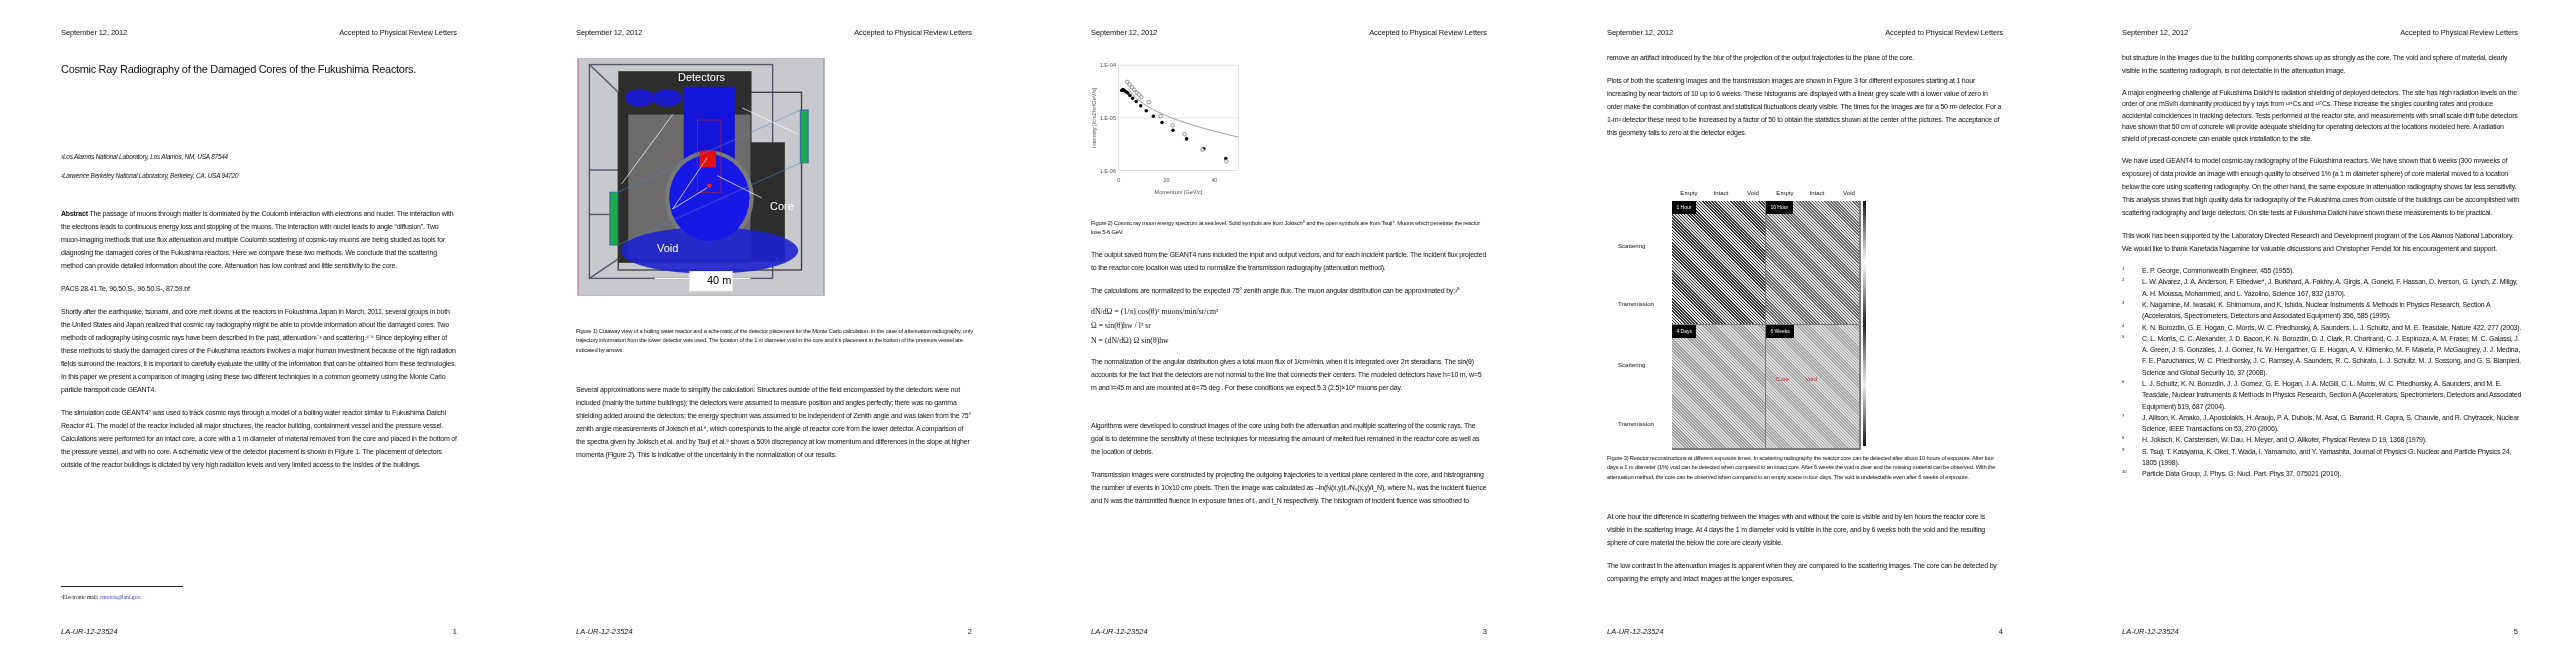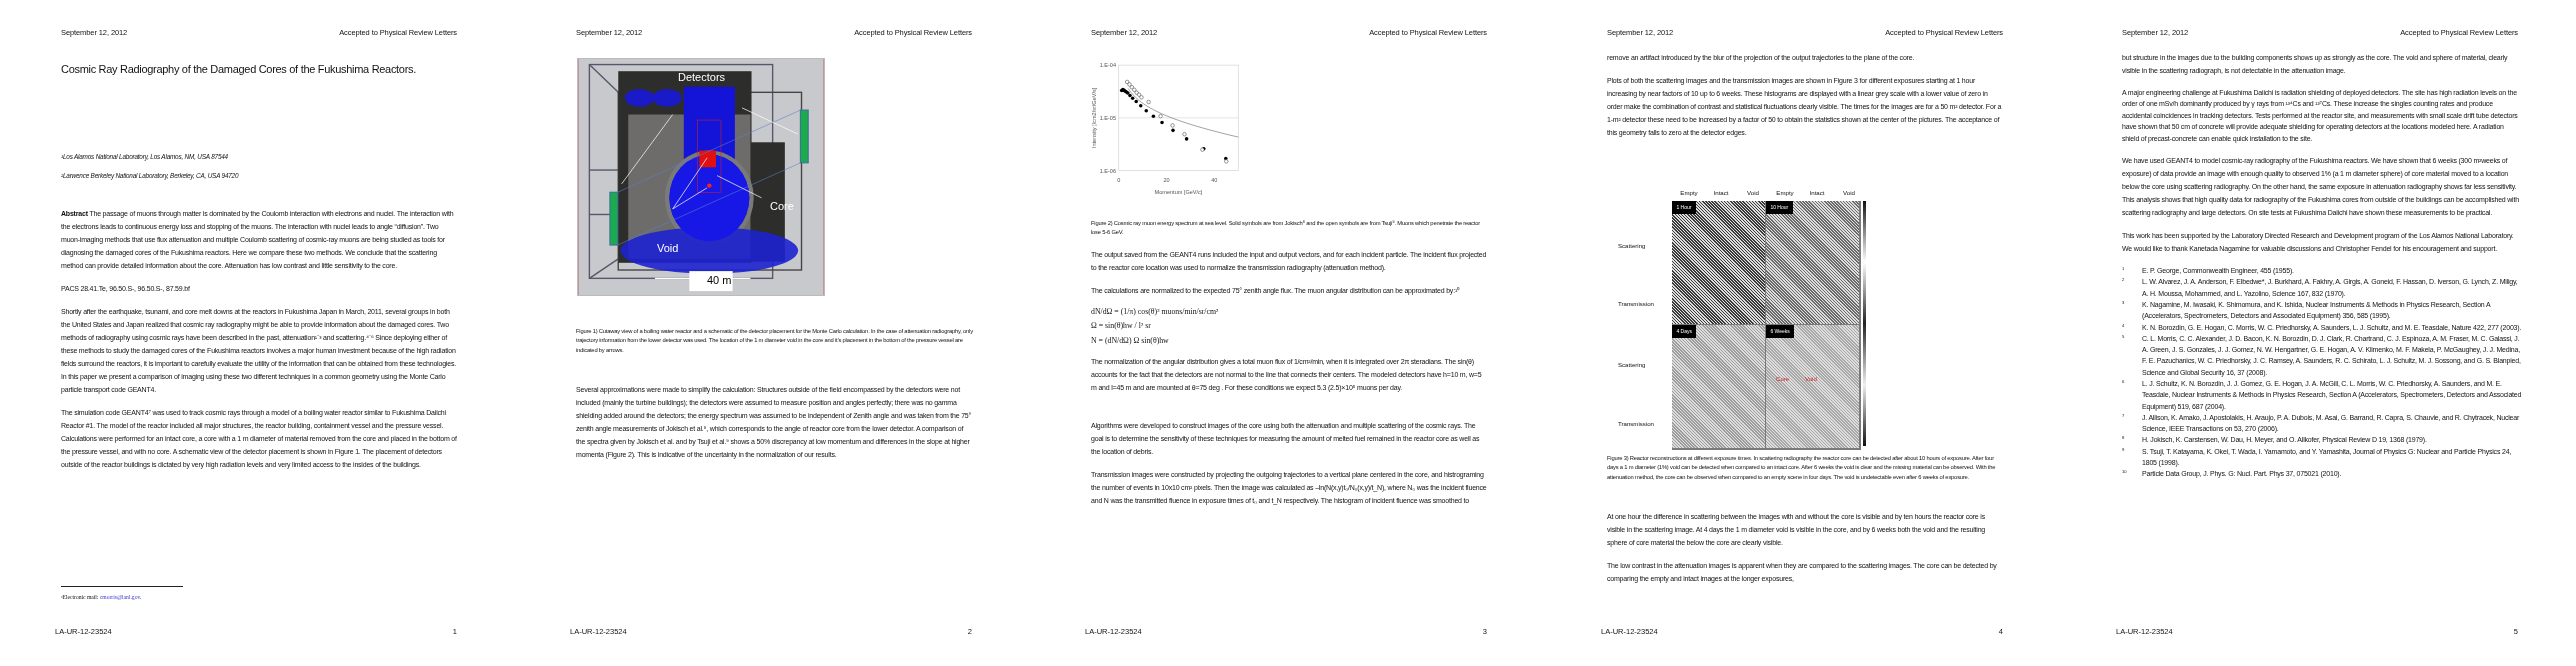--- a/index.html
+++ b/index.html
@@ -3,33 +3,33 @@
 <meta charset="utf-8">
 <style>
   html, body { margin:0; padding:0; background:#ffffff; }
   body { width:2576px; height:667px; position:relative; overflow:hidden;
          font-family:"Liberation Sans", sans-serif; color:#111; }
   .page { position:absolute; top:0; width:515px; height:667px; background:#fff; }
   .p1 { left:0; } .p2 { left:515px; } .p3 { left:1030px; } .p4 { left:1546px; } .p5 { left:2061px; }
   .hdr { position:absolute; top:28px; font-size:7.5px; letter-spacing:-0.1px; }
   .hdr-l { left:61px; } .hdr-r { right:58px; }
   .ftr { position:absolute; top:627px; font-size:7.5px; }
-  .ftr-l { left:55px; } .ftr-r { right:58px; }
+  .ftr-l { left:61px;font-style:italic; } .ftr-r { right:58px; }
   .content { position:absolute; left:61px; width:397px; }
   .body { font-size:7px; line-height:13px; letter-spacing:-0.2px; margin:0 0 10px 0;
           font-family:"Liberation Sans Narrow","Liberation Sans", sans-serif; }
   .caption { font-size:5.8px; line-height:9.3px; letter-spacing:-0.2px; margin:0; }
   .title { position:absolute; left:61px; top:58px; width:389px; font-size:11px; line-height:22px; letter-spacing:-0.3px; }
   .authors { position:absolute; left:61px; top:111px; width:389px; font-size:8.3px; line-height:14px; letter-spacing:-0.2px; }
   .affil { position:absolute; left:61px; font-size:6.4px; font-style:italic; letter-spacing:-0.2px; }
   .link { color:#3a3ad0; }
   .fn-rule { position:absolute; left:61px; top:586px; width:122px; border-top:0.8px solid #222; }
   .fn { position:absolute; left:61px; top:594px; font-family:"Liberation Serif", serif; font-size:5.6px; }
   
-  .fig1 { position:absolute; left:62px; top:58px; width:246px; height:236px; background:#b91c1c; overflow:hidden; border:0.6px solid #bbb; }
+  .fig1 { position:absolute; left:62px; top:58px; width:246px; height:236px; background:#be185d; overflow:hidden; border:0.6px solid #bbb; }
   .fig1 .lbl { position:absolute; color:#fff; font-size:11px; }
   
   .chart { position:absolute; left:58px; top:54px; width:156px; height:150px; }
   
   .fig3 { position:absolute; left:61px; top:189px; width:256px; height:261px; }
   .ref-row { display:flex; font-size:7px; line-height:11.3px; letter-spacing:-0.2px; }
   .ref-num { width:20px; font-size:4.2px; line-height:7.8px; }
   .ref-txt { flex:1; }
   .eq { font-family:"Liberation Serif", serif; font-size:7.8px; }
 </style>

